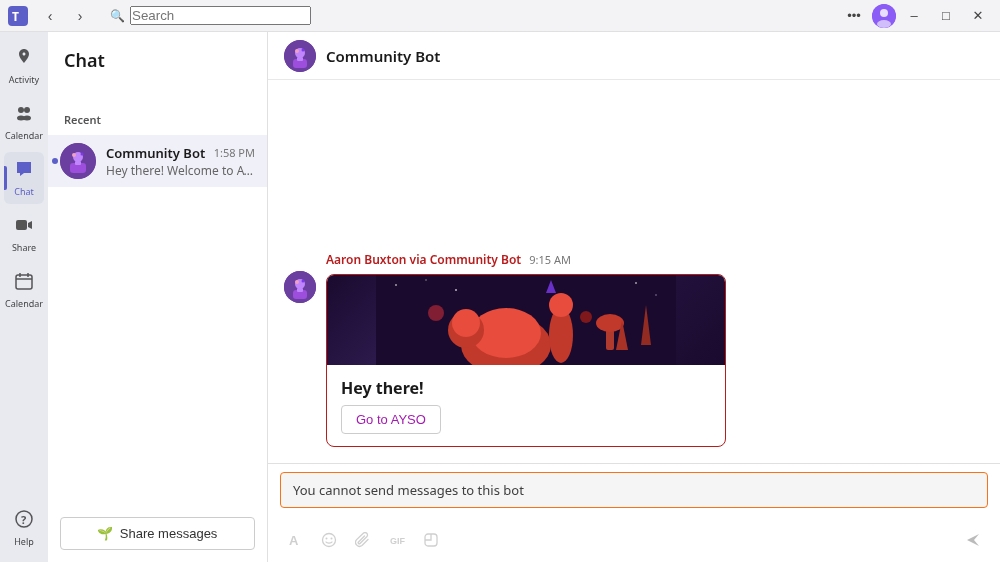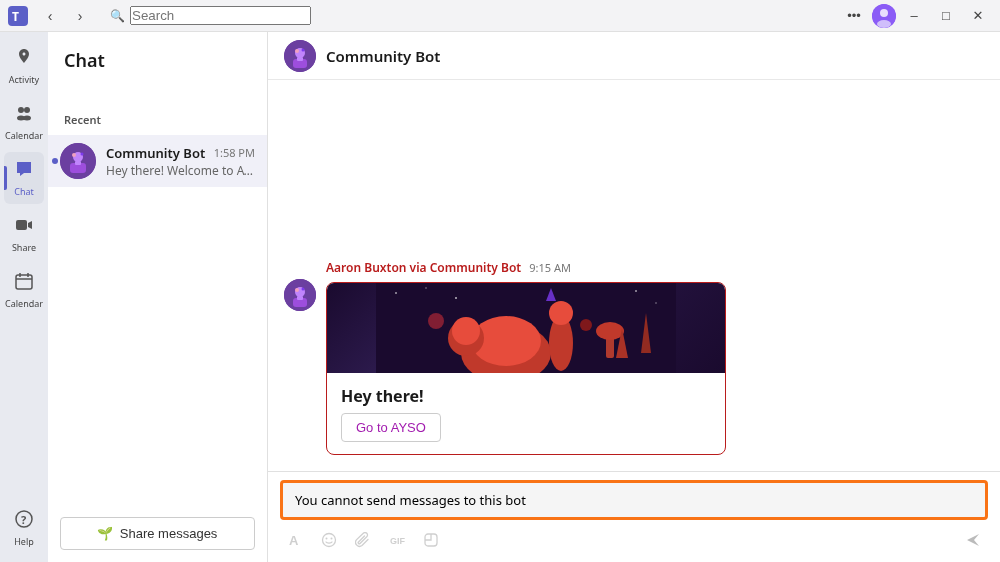--- a/index.html
+++ b/index.html
@@ -371,26 +371,26 @@
     
     .input-area {
       border-top: 1px solid #e0e0e0;
       padding: 8px 12px;
       background: #fff;
       flex-shrink: 0;
     }
     .input-box {
       width: 100%;
       background: #f5f5f5;
-      border: 3px solid #f97316;
+      border: 1px solid #f97316;
       border-radius: 4px;
       padding: 8px 12px;
       font-size: 13px;
-      color: #000000;
-      margin-bottom: 6px;
+      color: #404040;
+      margin-bottom: 18px;
     }
     .input-toolbar {
       display: flex;
       align-items: center;
       gap: 4px;
     }
     .input-tool {
       width: 30px;
       height: 28px;
       border: none;

